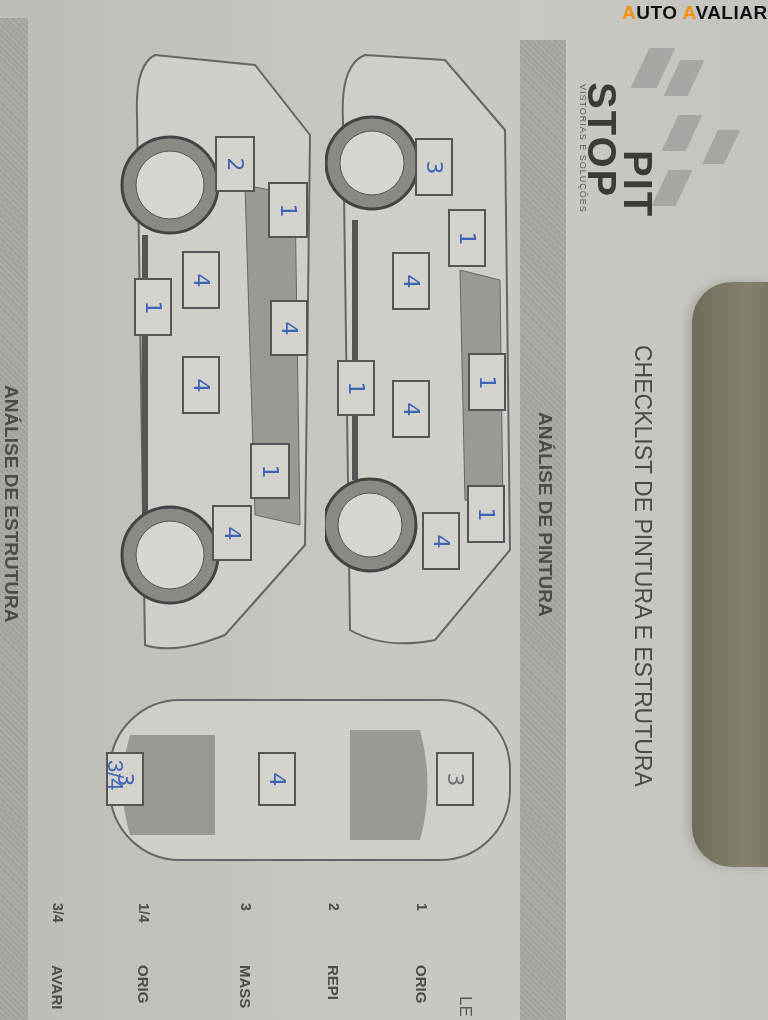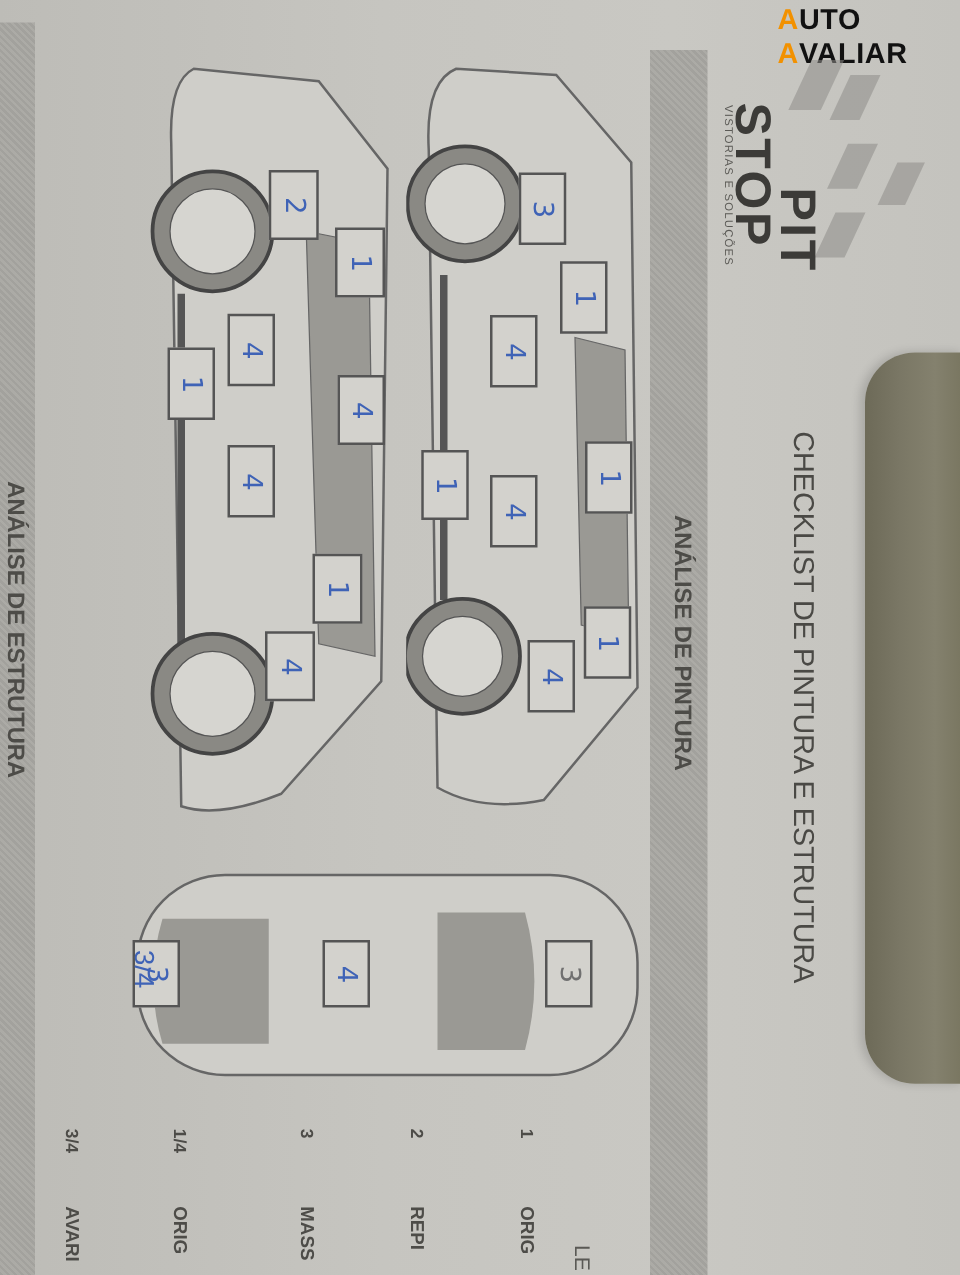--- a/index.html
+++ b/index.html
@@ -7,21 +7,21 @@
     background:linear-gradient(90deg,#bdbcb7 0%,#c6c5c0 40%,#c9c8c3 70%,#c4c3be 100%);
     font-family:"Liberation Sans",sans-serif;}
   .abs{position:absolute;}
   .band{background:#a9a8a3;background-image:repeating-linear-gradient(45deg,rgba(0,0,0,.04) 0 2px,rgba(255,255,255,.03) 2px 4px);}
   .vtext{position:absolute;transform-origin:0 0;transform:rotate(90deg);white-space:nowrap;color:#4d4c48;font-weight:bold;}
   .vtext-n{position:absolute;transform-origin:0 0;transform:rotate(90deg);white-space:nowrap;color:#5a5955;}
   .box{position:absolute;border:2px solid #555;background:#d3d2cd;display:flex;align-items:center;justify-content:center;}
   .box span{color:#3f63b6;font-family:"DejaVu Sans",sans-serif;font-size:22px;transform:rotate(90deg);display:block;}
   .car{position:absolute;}
   .logo-bar{position:absolute;background:#8e8d88;opacity:.55;transform:skewX(-25deg);}
-  .watermark{position:absolute;top:2px;left:622px;font-size:23px;font-weight:bold;letter-spacing:.5px;color:#111;}
+  .watermark{position:absolute;top:2px;left:622px;font-size:19px;font-weight:bold;letter-spacing:.5px;color:#111;}
   .watermark .acc{color:#f29100;}
   .tool{position:absolute;left:692px;top:282px;width:80px;height:585px;border-radius:40px 0 0 40px;
     background:linear-gradient(90deg,#6d6a58 0%,#7a7765 35%,#84816e 70%,#78755f 100%);
     box-shadow:-4px 0 8px rgba(0,0,0,.15);}
 </style>
 </head>
 <body>
 
 <div class="watermark">
   <span class="acc">A</span><span>UTO </span><span class="acc">A</span><span>VALIAR</span>

